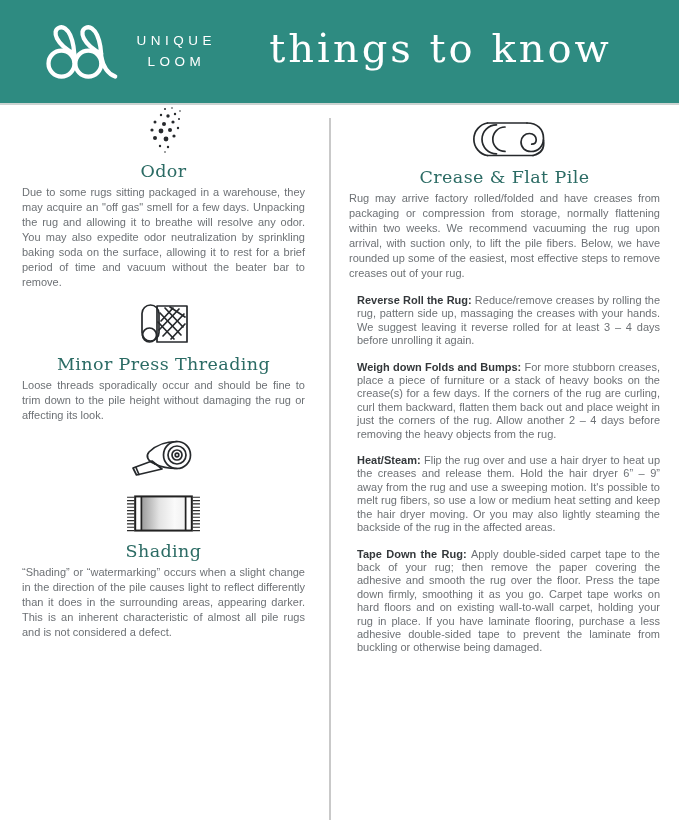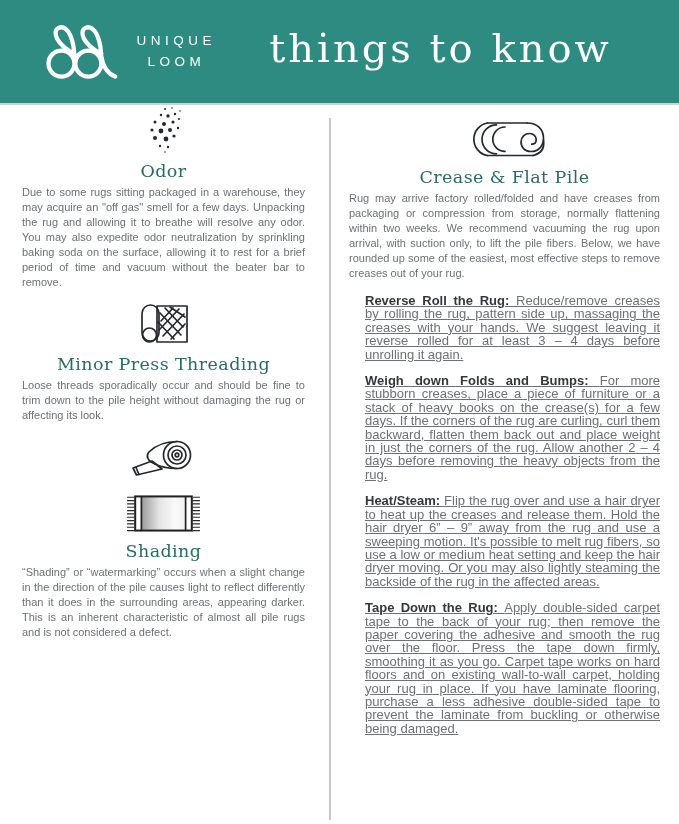--- a/index.html
+++ b/index.html
@@ -24,21 +24,21 @@
   .divider{width:2px;background:#c9c9c9;margin:12px 0 4px 0;}
   .col-right{flex:1;padding:0 19px 0 18px;}
 
   .icon-wrap{text-align:center;line-height:0;}
   .icon-wrap svg{display:inline-block;}
   .sec{margin-bottom:11px;}
   .sec-h{font-family:"DejaVu Serif",serif;font-weight:500;color:#2b6b64;font-size:17.5px;
          letter-spacing:0.4px;text-align:center;margin:5px 0 4px 0;}
   .sec-b{color:#6d7175;font-size:11px;line-height:15px;text-align:justify;margin:0;}
   .intro .icon-wrap{padding-top:12px;}
-  .tip{color:#6d7175;font-size:13px;line-height:13.4px;text-align:justify;margin:13px 0 0 16px;text-decoration:underline;}
+  .tip{color:#6d7175;font-size:11px;line-height:13.4px;text-align:justify;margin:13px 0 0 8px;}
   .tip-label{color:#34383b;font-weight:700;}
 
   .ink{stroke:#26292c;fill:none;stroke-width:1.7;stroke-linecap:round;stroke-linejoin:round;}
 </style>
 </head>
 <body>
 
 <div class="page">
 
   <header class="banner">

